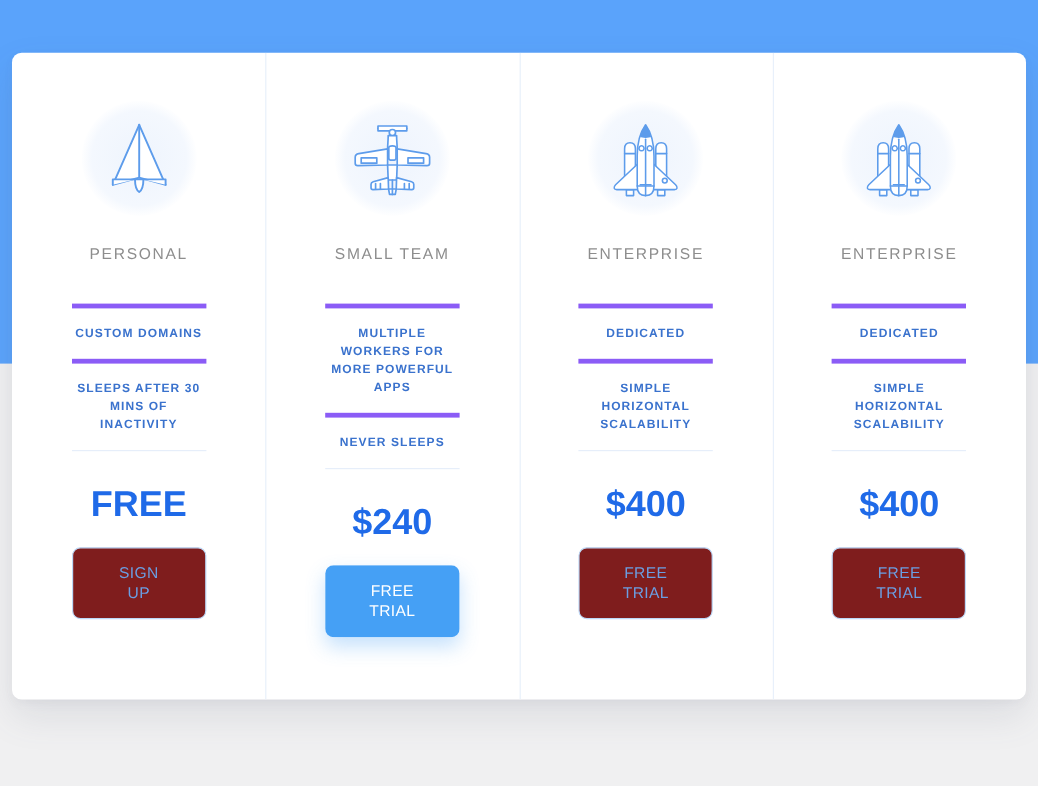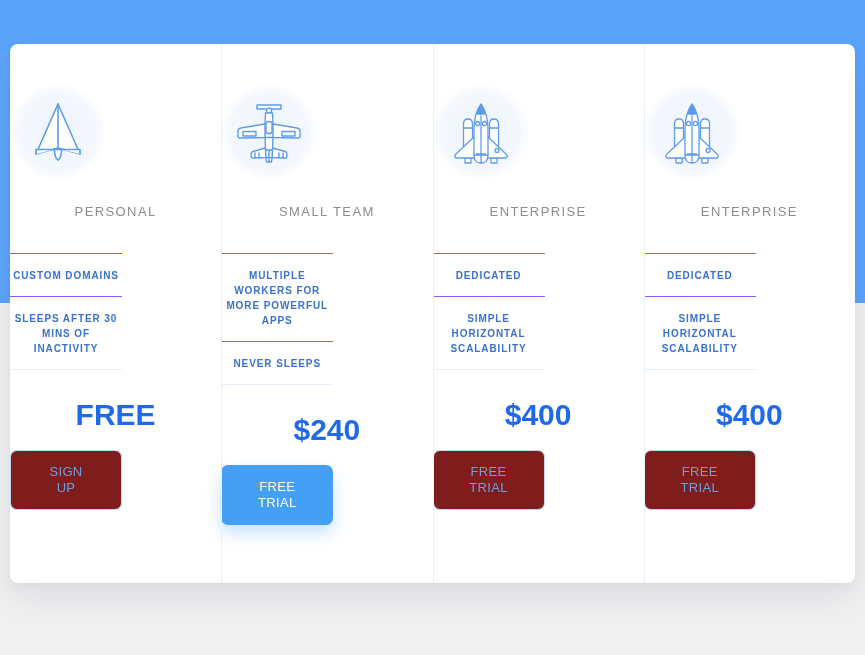--- a/index.html
+++ b/index.html
@@ -45,20 +45,21 @@
     display: flex;
     box-sizing: border-box;
     overflow: hidden;
   }
 
   .plan-col {
     flex: 1 1 0;
     position: relative;
     display: flex;
     flex-direction: column;
+    align-items: center;
     padding-top: 40px;
     box-sizing: border-box;
   }
   .plan-col + .plan-col::before {
     content: "";
     position: absolute;
     left: 0;
     top: 0;
     bottom: 0;
     width: 1px;
@@ -90,21 +91,21 @@
     margin-bottom: 34px;
     white-space: nowrap;
   }
 
   
   .features {
     width: 112px;
     margin: 0 0 0 0;
   }
   .feature {
-    border-top: 1px solid #8b5cf6;
+    border-top: 4px solid #8b5cf6;
     padding: 14px 0 13px;
     font-size: 10px;
     font-weight: 700;
     letter-spacing: 0.9px;
     line-height: 15px;
     color: #3a72cd;
     text-align: center;
   }
   .feature:last-child {
     border-bottom: 1px solid #e6eefa;

